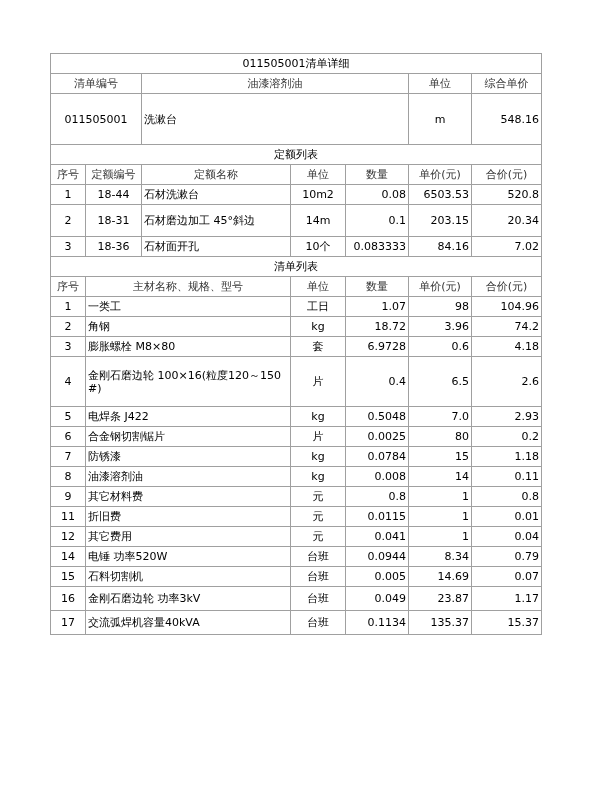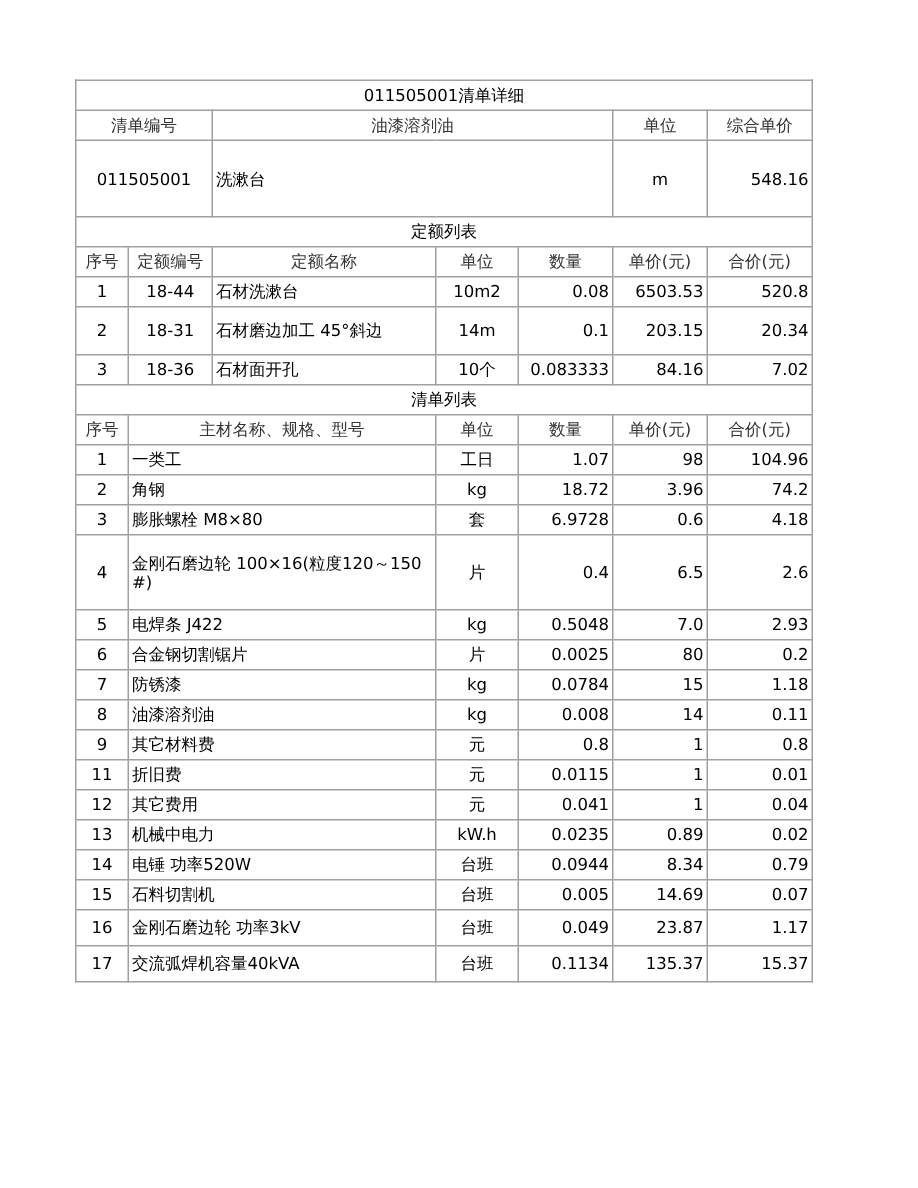--- a/index.html
+++ b/index.html
@@ -183,28 +183,20 @@
       </tr>
       <tr>
         <td class="c h20">12</td>
         <td class="l wrap" colspan="2">其它费用</td>
         <td class="c">元</td>
         <td class="r">0.041</td>
         <td class="r">1</td>
         <td class="r">0.04</td>
       </tr>
       <tr>
-        <td class="c h20">13</td>
-        <td class="l wrap" colspan="2">机械中电力</td>
-        <td class="c">kW.h</td>
-        <td class="r">0.0235</td>
-        <td class="r">0.89</td>
-        <td class="r">0.02</td>
-      </tr>
-      <tr>
         <td class="c h20">14</td>
         <td class="l wrap" colspan="2">电锤 功率520W</td>
         <td class="c">台班</td>
         <td class="r">0.0944</td>
         <td class="r">8.34</td>
         <td class="r">0.79</td>
       </tr>
       <tr>
         <td class="c h20">15</td>
         <td class="l wrap" colspan="2">石料切割机</td>

